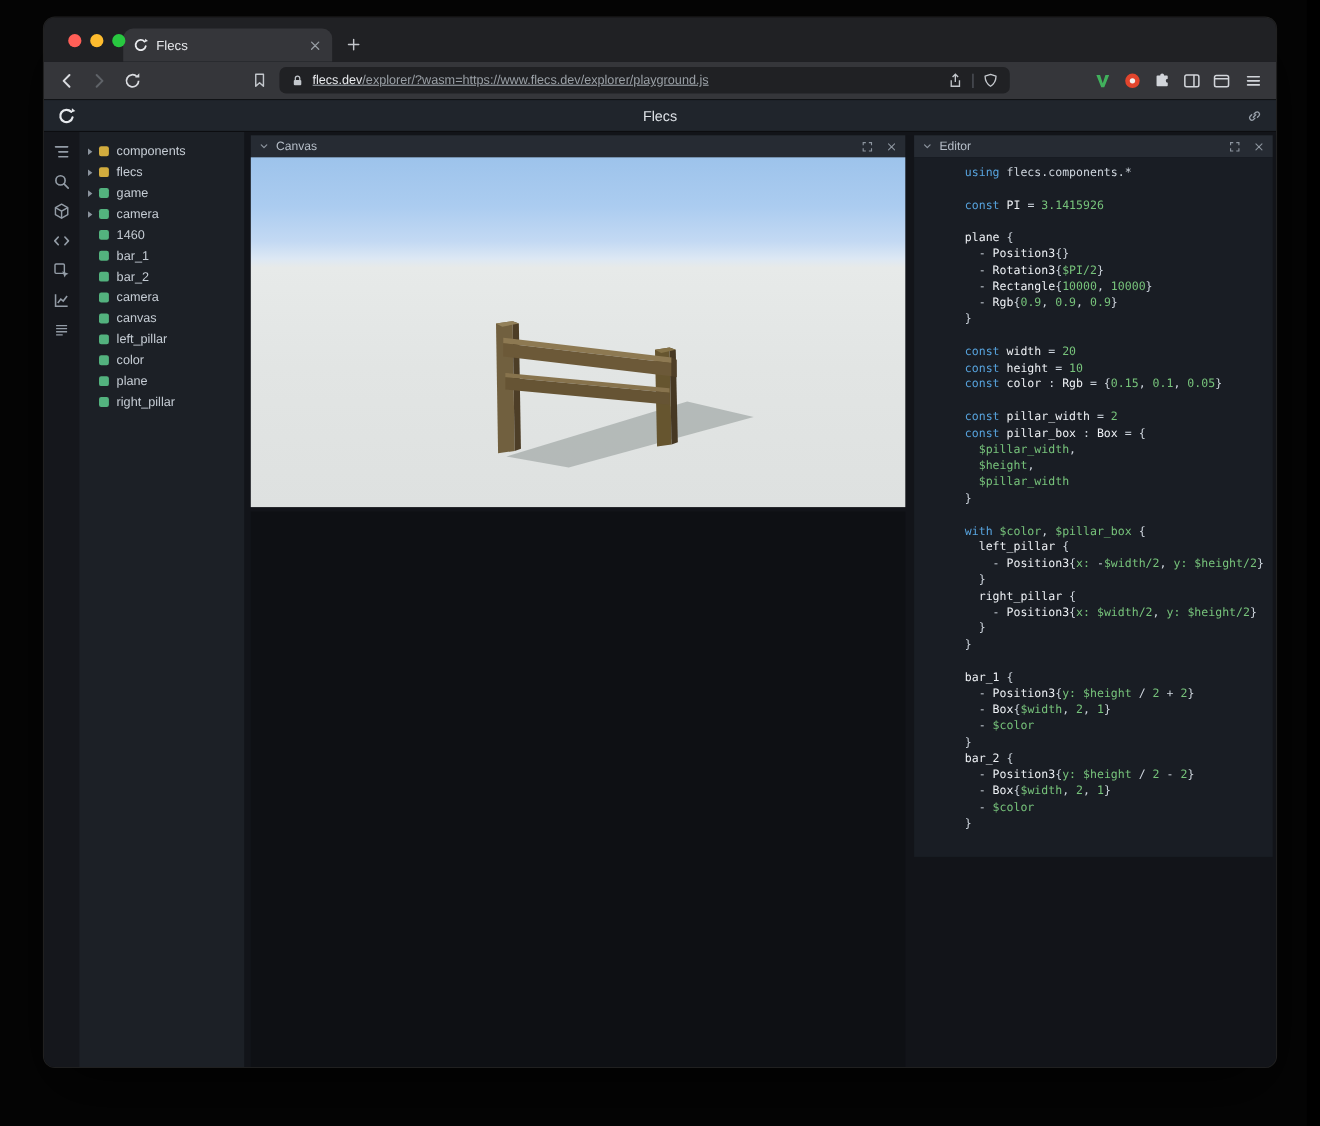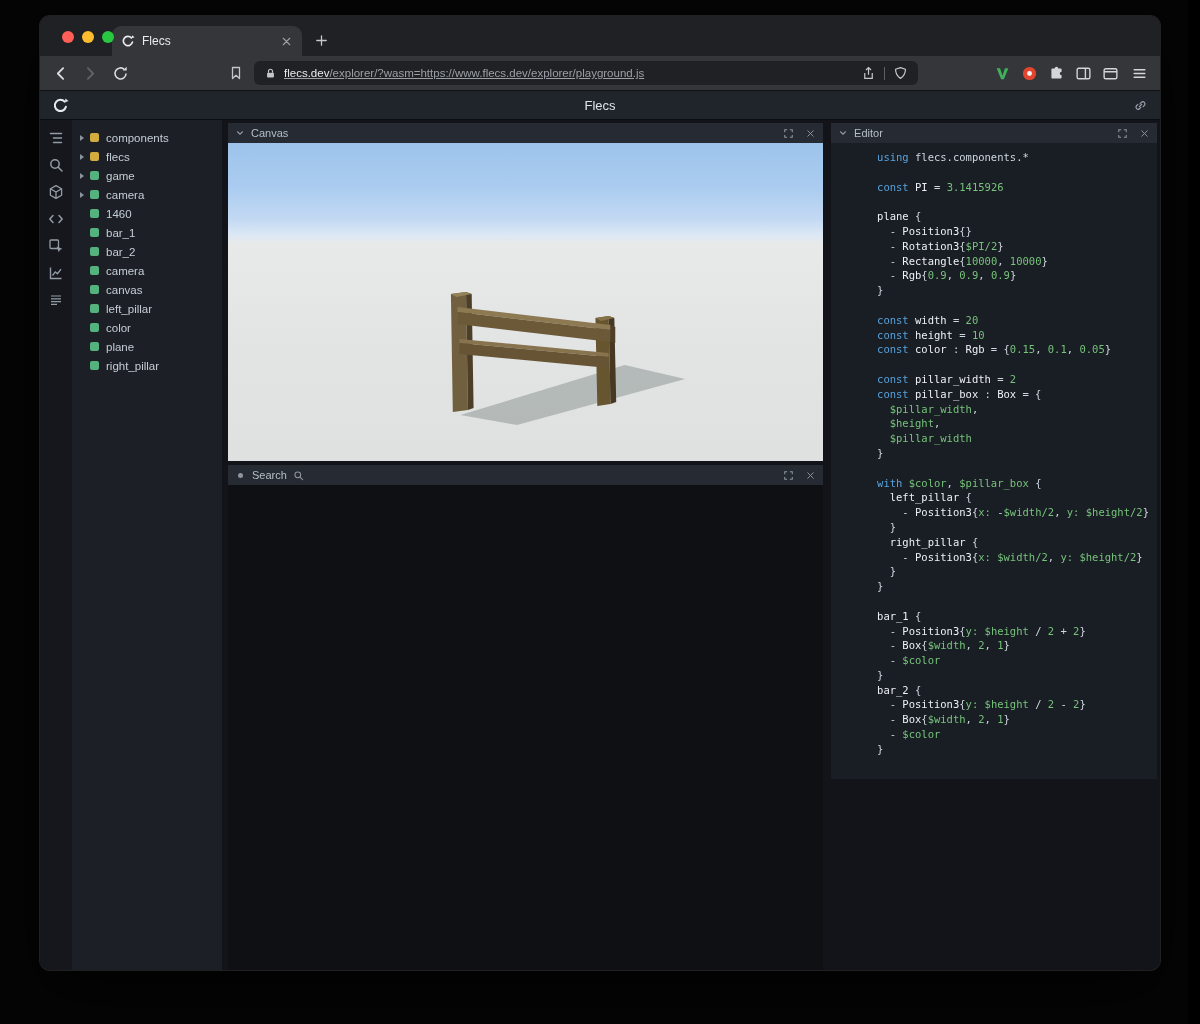--- a/index.html
+++ b/index.html
@@ -371,41 +371,20 @@
               <polygon points="243,169 405,187 405,199 243,181" fill="#6c5938"></polygon>
               <polygon points="405,182 410,184 410,200 405,199" fill="#4f3f28"></polygon>
 
               <polygon points="245,196 403,210 403,214 245,200" fill="#87734d"></polygon>
               <polygon points="245,200 403,214 403,225 245,211" fill="#665434"></polygon>
             </svg>
           </div>
         </div>
 
         <div class="search-panel">
-          <div class="phead">
-            <span class="ph-dot"></span>
-            <span class="ph-title">Search</span>
-            <span class="ph-mag icon">
-                <svg viewBox="0 0 16 16">
-                  <circle cx="7" cy="7" r="4.2" fill="none" stroke="currentColor" stroke-width="1.5"></circle>
-                  <path d="M10.2 10.2L14 14" stroke="currentColor" stroke-width="1.5" stroke-linecap="round"></path>
-                </svg>
-              </span>
-            <span class="ph-spacer"></span>
-            <span class="ph-btn icon">
-                <svg viewBox="0 0 16 16">
-                  <path d="M2.5 6V2.5H6M10 2.5h3.5V6M13.5 10v3.5H10M6 13.5H2.5V10" fill="none" stroke="currentColor" stroke-width="1.5"></path>
-                </svg>
-              </span>
-            <span class="ph-btn icon">
-                <svg viewBox="0 0 16 16">
-                  <path d="M4 4l8 8M12 4l-8 8" stroke="currentColor" stroke-width="1.4" stroke-linecap="round"></path>
-                </svg>
-              </span>
-          </div>
           <div class="search-body"></div>
         </div>
       </div>
 
       <div class="editor">
         <div class="phead">
           <span class="ph-chev icon">
               <svg viewBox="0 0 16 16">
                 <path d="M4 6l4 4 4-4" fill="none" stroke="currentColor" stroke-width="1.8" stroke-linecap="round" stroke-linejoin="round"></path>
               </svg>

